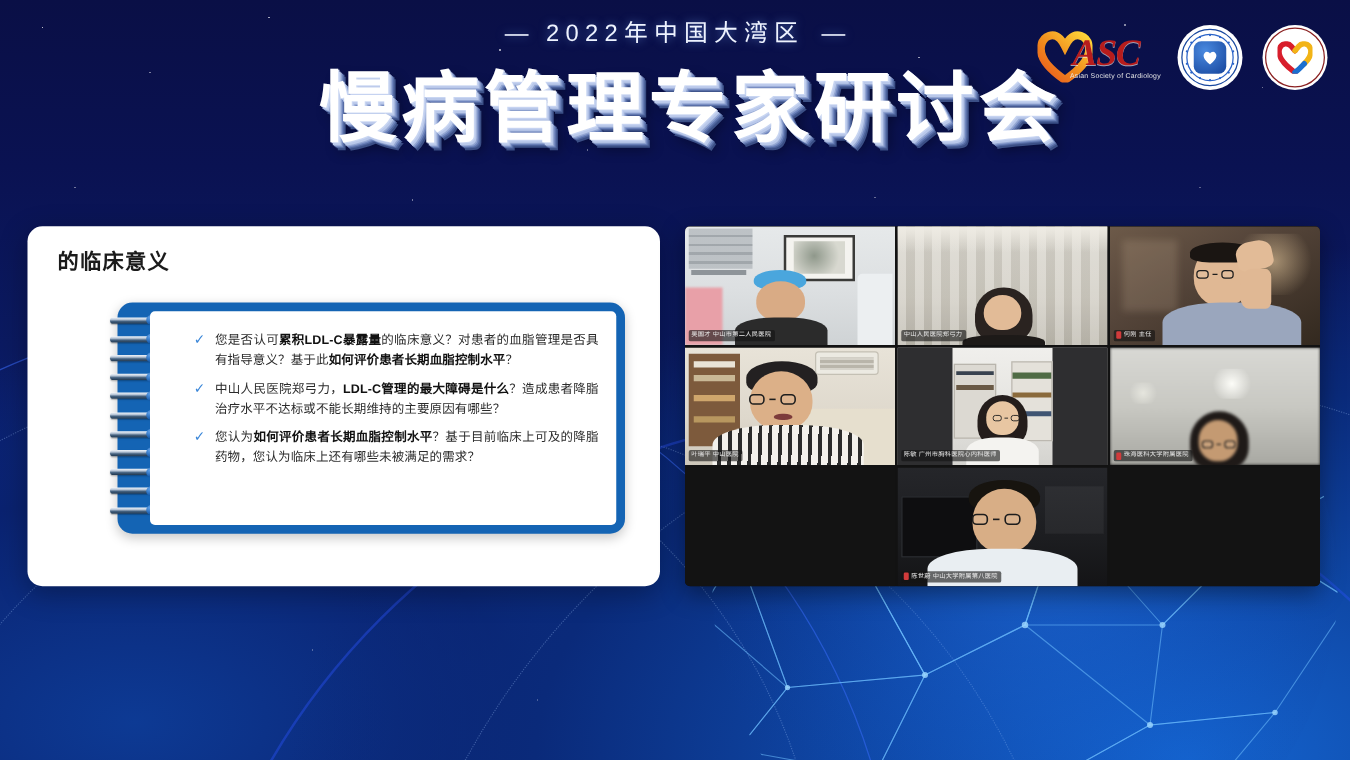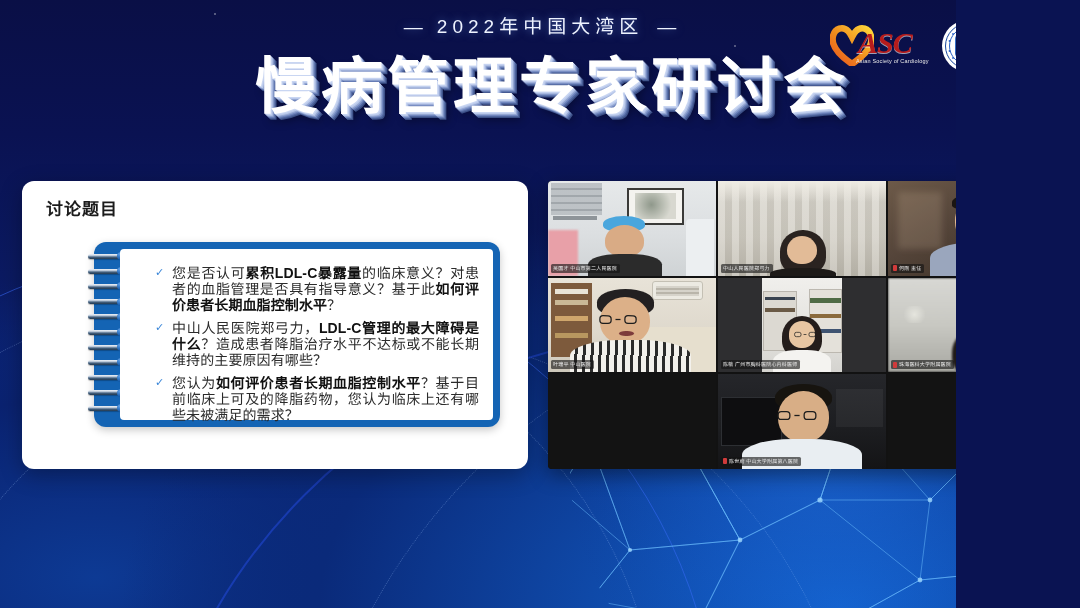--- a/index.html
+++ b/index.html
@@ -6,21 +6,21 @@
   * { margin:0; padding:0; box-sizing:border-box; }
 
   html,body{
     width:1080px; height:608px; overflow:hidden;
     font-family:"Liberation Sans","DejaVu Sans",sans-serif;
     background:#0a1352;
   }
 
   
   #stage{
-    position:relative; width:956px; height:608px; overflow:hidden;
+    position:relative; width:1080px; height:608px; overflow:hidden;
     background:
       radial-gradient(ellipse 900px 520px at 88% 100%, #1464cf 0%, #0f49a8 28%, #0a2a7a 58%, rgba(8,20,82,0) 80%),
       radial-gradient(ellipse 700px 400px at 10% 95%, #0d3a94 0%, #0a2270 45%, rgba(8,18,76,0) 75%),
       linear-gradient(180deg,#0a0f46 0%, #0a1252 22%, #0b1b63 48%, #0c2b86 72%, #0e3a9f 100%);
   }
 
   
   .stars{
     position:absolute; inset:0; pointer-events:none; opacity:.85;
     background-image:
@@ -164,21 +164,21 @@
     background:radial-gradient(circle at 32% 28%, #5fa0e8, #1a5fb0 60%, #0f3f7c);
   }
 
   .bullets{ position:absolute; left:52px; top:16px; right:14px; }
   .bullet{ position:relative; margin-bottom:7px; }
   .chk{
     position:absolute; left:-17px; top:2px; width:11px; height:11px;
     color:#3a86d8; font-size:11px; line-height:11px;
   }
   .btext{
-    font-size:14px; line-height:16px; color:#2b2b2b;
+    font-size:10px; line-height:16px; color:#2b2b2b;
     text-align:justify; letter-spacing:.1px;
   }
   .btext b{ color:#111; font-weight:700; }
 
   
   .vgrid{
     position:absolute; left:548px; top:181px; width:508px; height:288px;
     background:#121212; border-radius:4px;
     display:grid;
     grid-template-columns:1fr 1fr 1fr;
@@ -346,21 +346,21 @@
           <path d="M14 25 C3 17 0 11 1.6 6 C3 1.6 8 .6 11 4 L14 7.6" fill="none" stroke="#d81e2c" stroke-width="4.4" stroke-linecap="round"></path>
           <path d="M14 7.6 L17 4 C20 .6 25 1.6 26.4 6 C27.4 9.4 26 13.4 21.4 18" fill="none" stroke="#f2b417" stroke-width="4.4" stroke-linecap="round"></path>
           <path d="M21.4 18 C19.4 20.2 17 22.6 14 25" fill="none" stroke="#1a6fd0" stroke-width="4.4" stroke-linecap="round"></path>
         </svg>
       </div>
 
     </div>
   </div>
 
   <div class="panel">
-    <div class="panel-title">讨论题目</div>
+    <div class="panel-title">的临床意义</div>
 
     <div class="note">
       <div class="spiral" id="spiral">
           <div class="ring-row" style="top: 0px;">
             <span class="ring-bar"></span>
             <span class="ring-dot"></span>
           </div>
           <div class="ring-row" style="top: 15.2px;">
             <span class="ring-bar"></span>
             <span class="ring-dot"></span>

